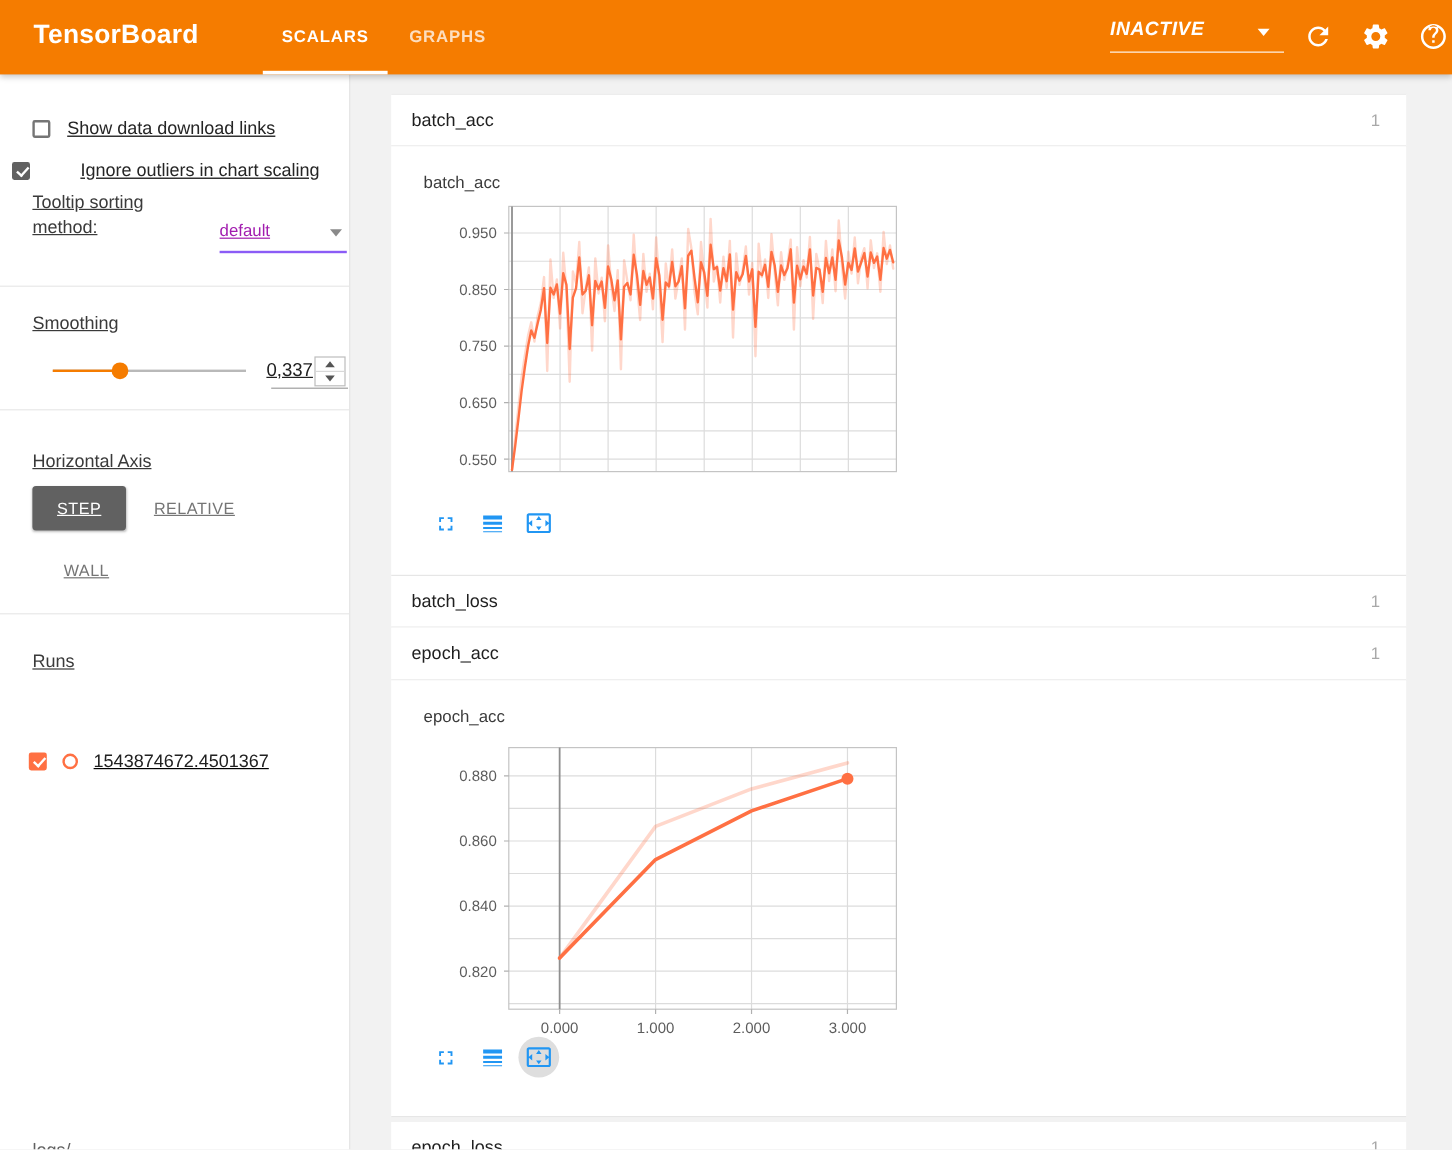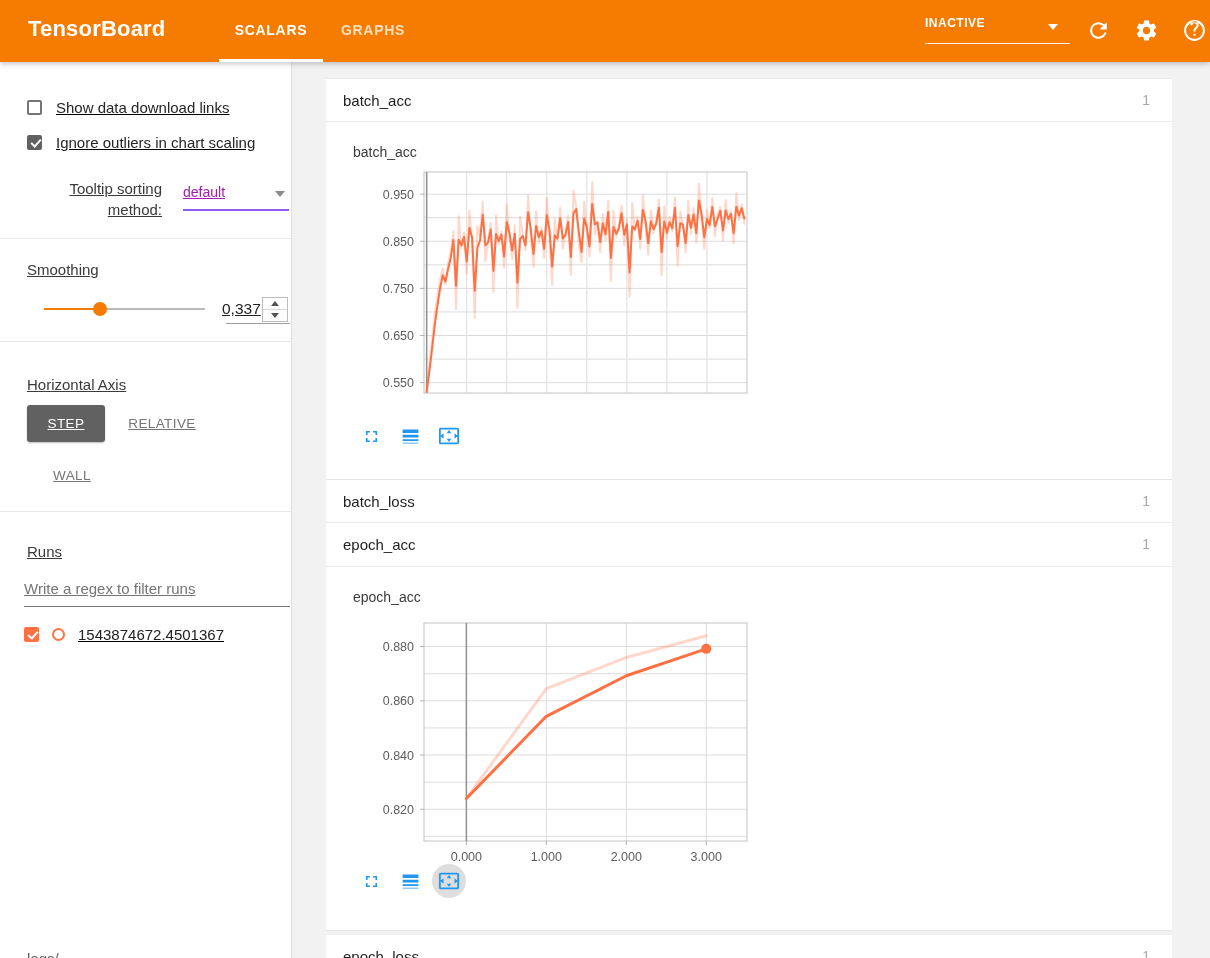--- a/index.html
+++ b/index.html
@@ -8,21 +8,21 @@
   svg { display:block; }
 
   
   .header { position:absolute; top:0; left:0; width:1210px; height:62px; background:#f57c00; z-index:20; box-shadow:0 2px 5px rgba(0,0,0,0.22); }
   .app-title { position:absolute; left:28px; top:16px; font-size:22px; font-weight:700; color:#fff; letter-spacing:0.2px; }
   .tab { position:absolute; top:0; height:62px; line-height:60px; text-align:center; font-size:14px; font-weight:700; letter-spacing:0.7px; color:rgba(255,255,255,0.75); cursor:pointer; }
   .tab.active { color:#fff; }
   .tab.active::after { content:""; position:absolute; left:0; right:0; bottom:0; height:3px; background:#fff; }
   .tab-scalars { left:219px; width:104px; }
   .tab-graphs  { left:327px; width:92px;  }
-  .status-dd { position:absolute; left:925px; top:16px; width:145px; height:28px; border-bottom:1px solid rgba(255,255,255,0.9); color:#fff; font-size:12px; font-weight:700; letter-spacing:0.5px; cursor:pointer; }
+  .status-dd { position:absolute; left:925px; top:16px; width:145px; height:28px; border-bottom:1px solid rgba(255,255,255,0.9); color:#fff; font-size:16px; font-weight:700; letter-spacing:0.5px; cursor:pointer;font-style:italic; }
   .status-dd .caret { position:absolute; right:12px; top:8px; width:0; height:0; border-left:5px solid transparent; border-right:5px solid transparent; border-top:6px solid #fff; }
   .hicon { position:absolute; top:16px; width:28px; height:28px; display:flex; align-items:center; justify-content:center; cursor:pointer; }
   .hicon svg { fill:#fff; }
 
   
   .sidebar { position:absolute; left:0; top:62px; width:292px; height:896px; background:#fff; border-right:1px solid #e0e0e0; overflow:hidden; white-space:nowrap; }
   .s-abs { position:absolute;text-decoration:underline; }
   .cb-row { display:flex; align-items:center; height:20px; }
   .cb { width:15px; height:15px; border:2px solid #757575; border-radius:2px; position:relative; flex:0 0 auto; cursor:pointer; }
   .cb.checked { background:#616161; border-color:#616161; }
@@ -95,26 +95,26 @@
       </svg>
   </div>
 </div>
 
 <div class="sidebar">
 
   <div class="s-abs cb-row" style="left:27px; top:35px;">
     <span class="cb"></span>
     <span class="cb-label">Show data download links</span>
   </div>
-  <div class="s-abs cb-row" style="left:27px; top:70px;">
+  <div class="s-abs cb-row" style="left:10px; top:70px;gap:28px;">
     <span class="cb checked"></span>
     <span class="cb-label">Ignore outliers in chart scaling</span>
   </div>
 
-  <div class="s-abs s-label" style="left:27px; top:116px; width:135px; white-space:normal;text-align:right;">Tooltip sorting method:</div>
+  <div class="s-abs s-label" style="left:27px; top:96px; width:135px; white-space:normal;">Tooltip sorting method:</div>
   <div class="s-abs dropdown" style="left:183px; top:122px; width:106px; height:27px;">
     <span>default</span>
     <span class="caret"></span>
   </div>
 
   <div class="divider" style="top:176px;"></div>
 
   <div class="s-abs s-label" style="left:27px; top:197px;">Smoothing</div>
   <div class="slider-track" style="left:44px; top:246px; width:161px;"></div>
   <div class="slider-fill" style="left:44px; top:246px; width:56px;"></div>
@@ -133,21 +133,20 @@
   <div class="divider" style="top:279px;"></div>
 
   <div class="s-abs s-label" style="left:27px; top:312px;">Horizontal Axis</div>
   <div class="s-abs axis-btn-sel" style="left:27px; top:343px; width:78px; height:37px;">STEP</div>
   <div class="s-abs axis-btn" style="left:122px; top:343px; width:80px; height:37px;">RELATIVE</div>
   <div class="s-abs axis-btn" style="left:44px; top:395px; width:56px; height:37px;">WALL</div>
 
   <div class="divider" style="top:449px;"></div>
 
   <div class="s-abs s-label" style="left:27px; top:479px;">Runs</div>
-  <div class="s-abs filter-input" style="left:24px; top:518px; width:266px;">Write a regex to filter runs</div>
   <div class="s-abs cb-row" style="left:24px; top:562px;">
     <span class="cb run"></span>
     <span class="run-circle"></span>
     <span class="run-name">1543874672.4501367</span>
   </div>
 
   <div class="s-abs logs-footer" style="left:27px; top:888px;">logs/</div>
 </div>
 
 <div class="main">

